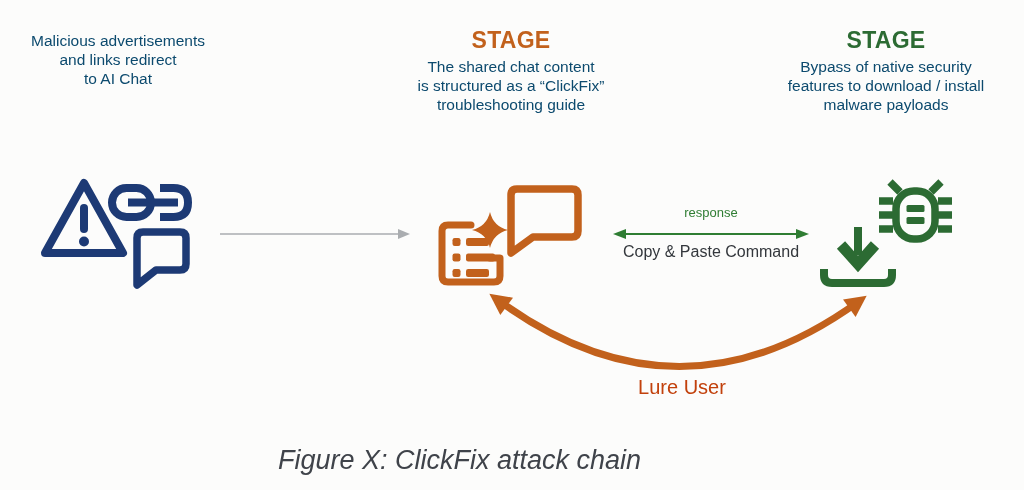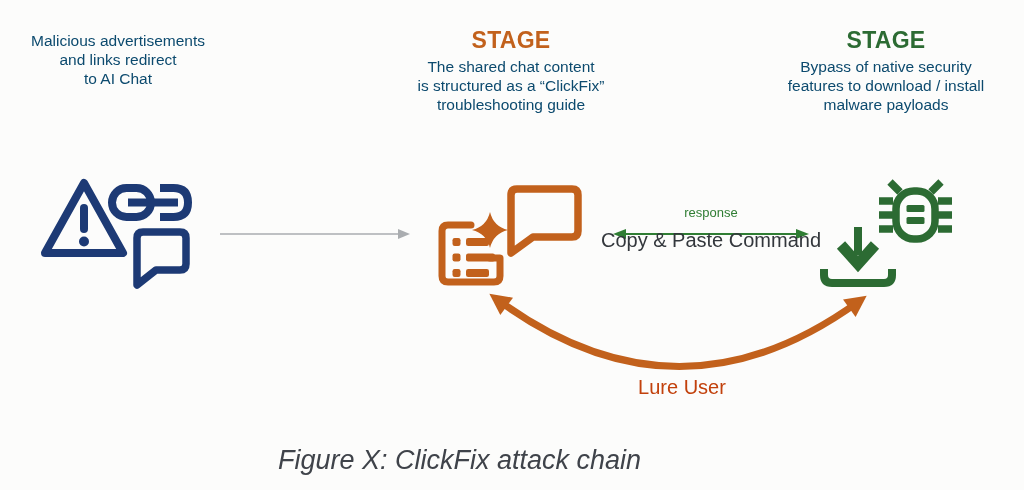--- a/index.html
+++ b/index.html
@@ -20,21 +20,21 @@
   .stage-desc div{white-space:nowrap;}
   .icon-svg{position:absolute;}
   #icon-initial{left:38px;top:170px;}
   #icon-deception{left:433px;top:176px;}
   #icon-execution{left:816px;top:170px;}
   #arrow-redirect{left:218px;top:224px;}
   #arrow-exchange{left:610px;top:226px;}
   #arrow-lure{left:478px;top:284px;}
   .flow-label{position:absolute;text-align:center;}
   .response-label{left:610px;top:205px;width:202px;font-size:13px;color:#2f7d33;}
-  .copy-label{left:595px;top:229px;width:232px;font-size:20px;color:#33373c;}
+  .copy-label{left:595px;top:243px;width:232px;font-size:16px;color:#33373c;}
   .lure-label{left:602px;top:376px;width:160px;font-size:20px;color:#c2410c;}
   .caption{position:absolute;left:0;top:445px;width:919px;text-align:center;
     font-size:27px;font-style:italic;color:#3f434a;}
 </style>
 </head>
 <body>
 
 <div class="canvas">
 
   <div class="stage stage-1">

